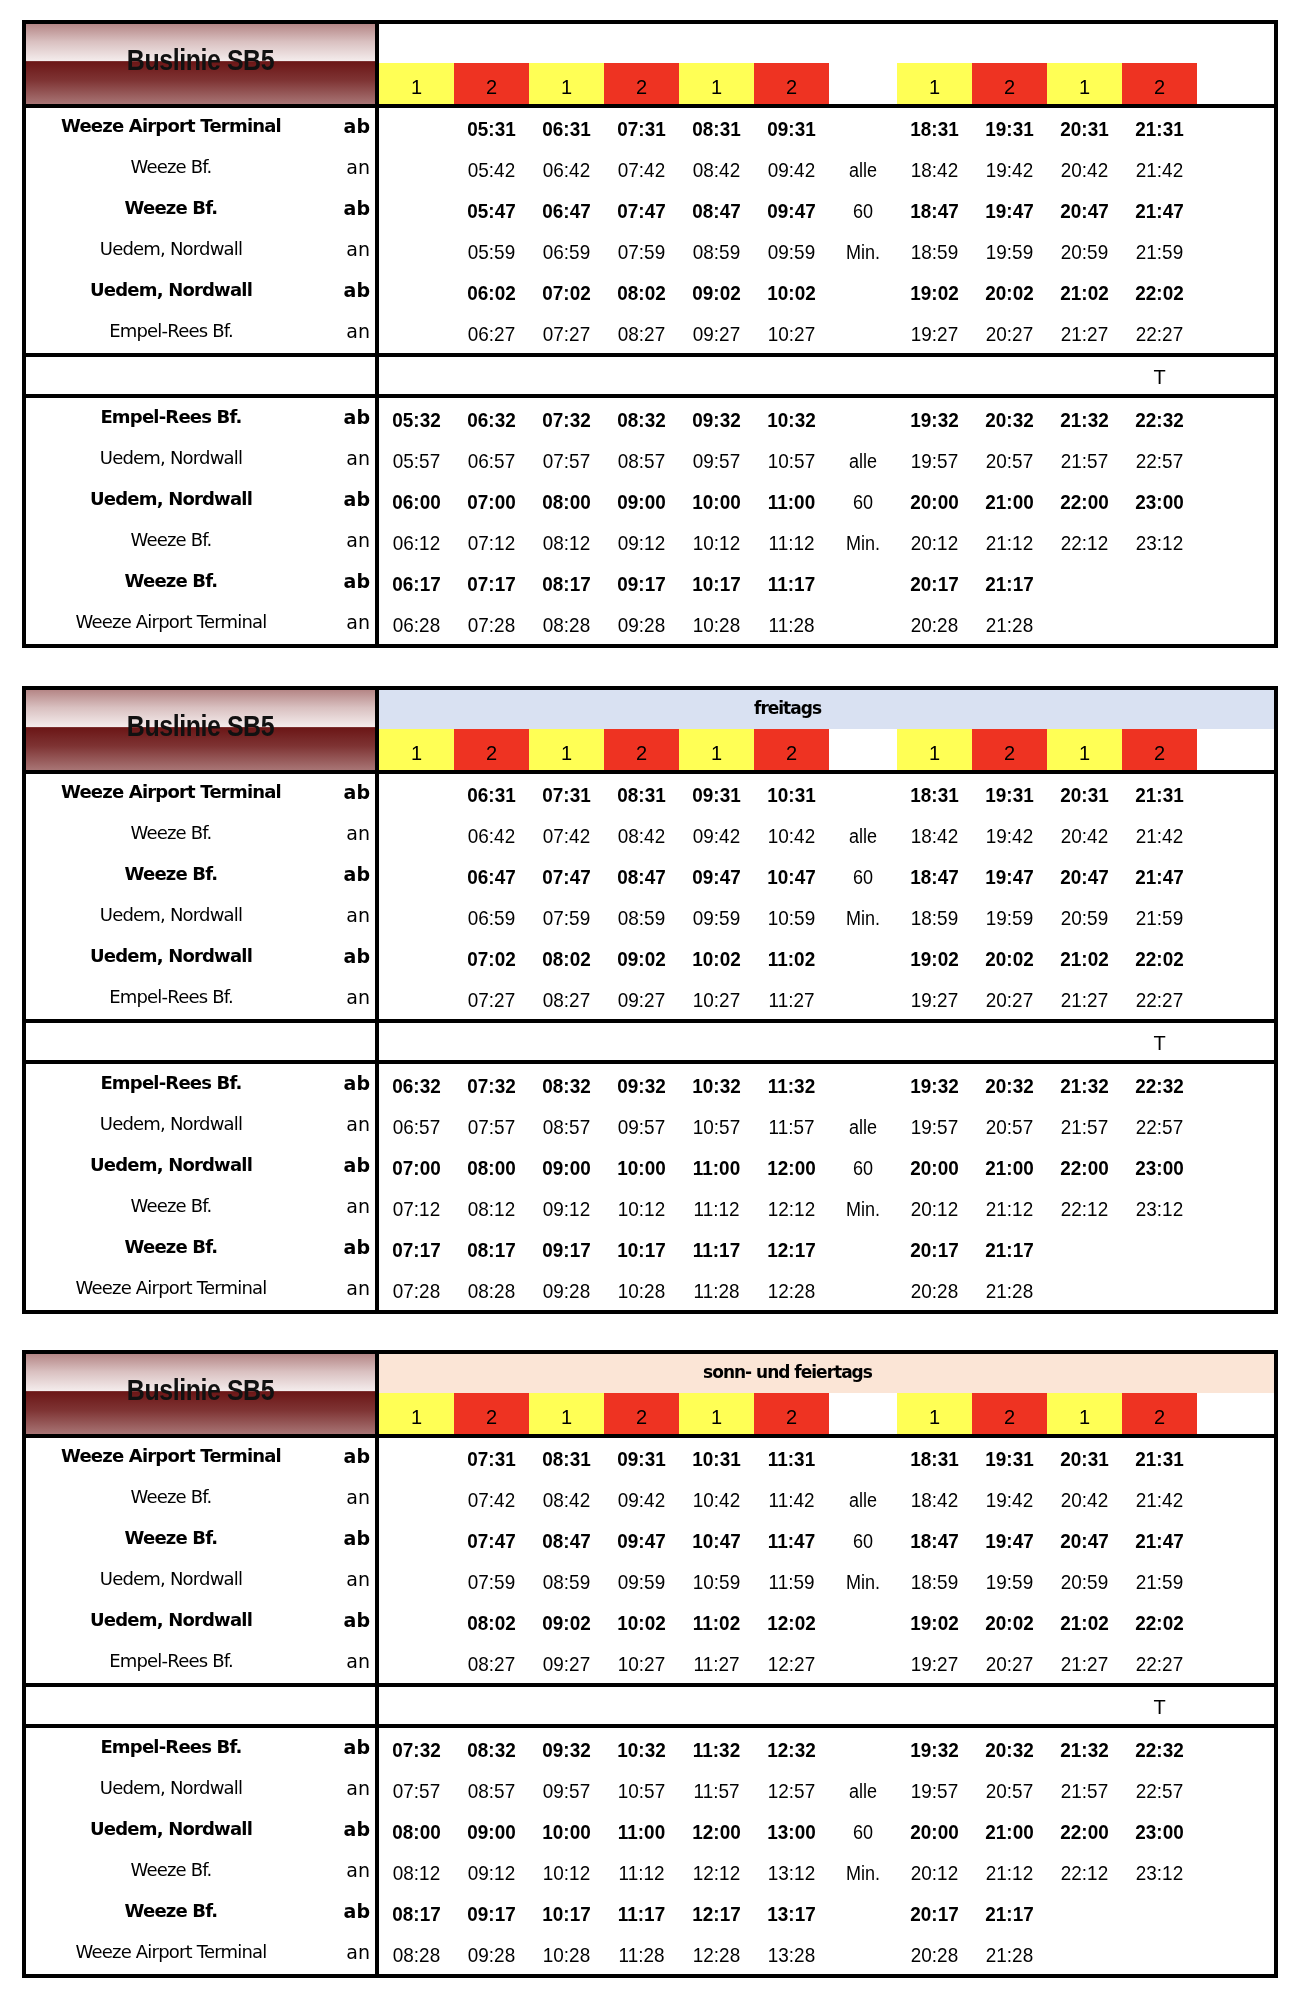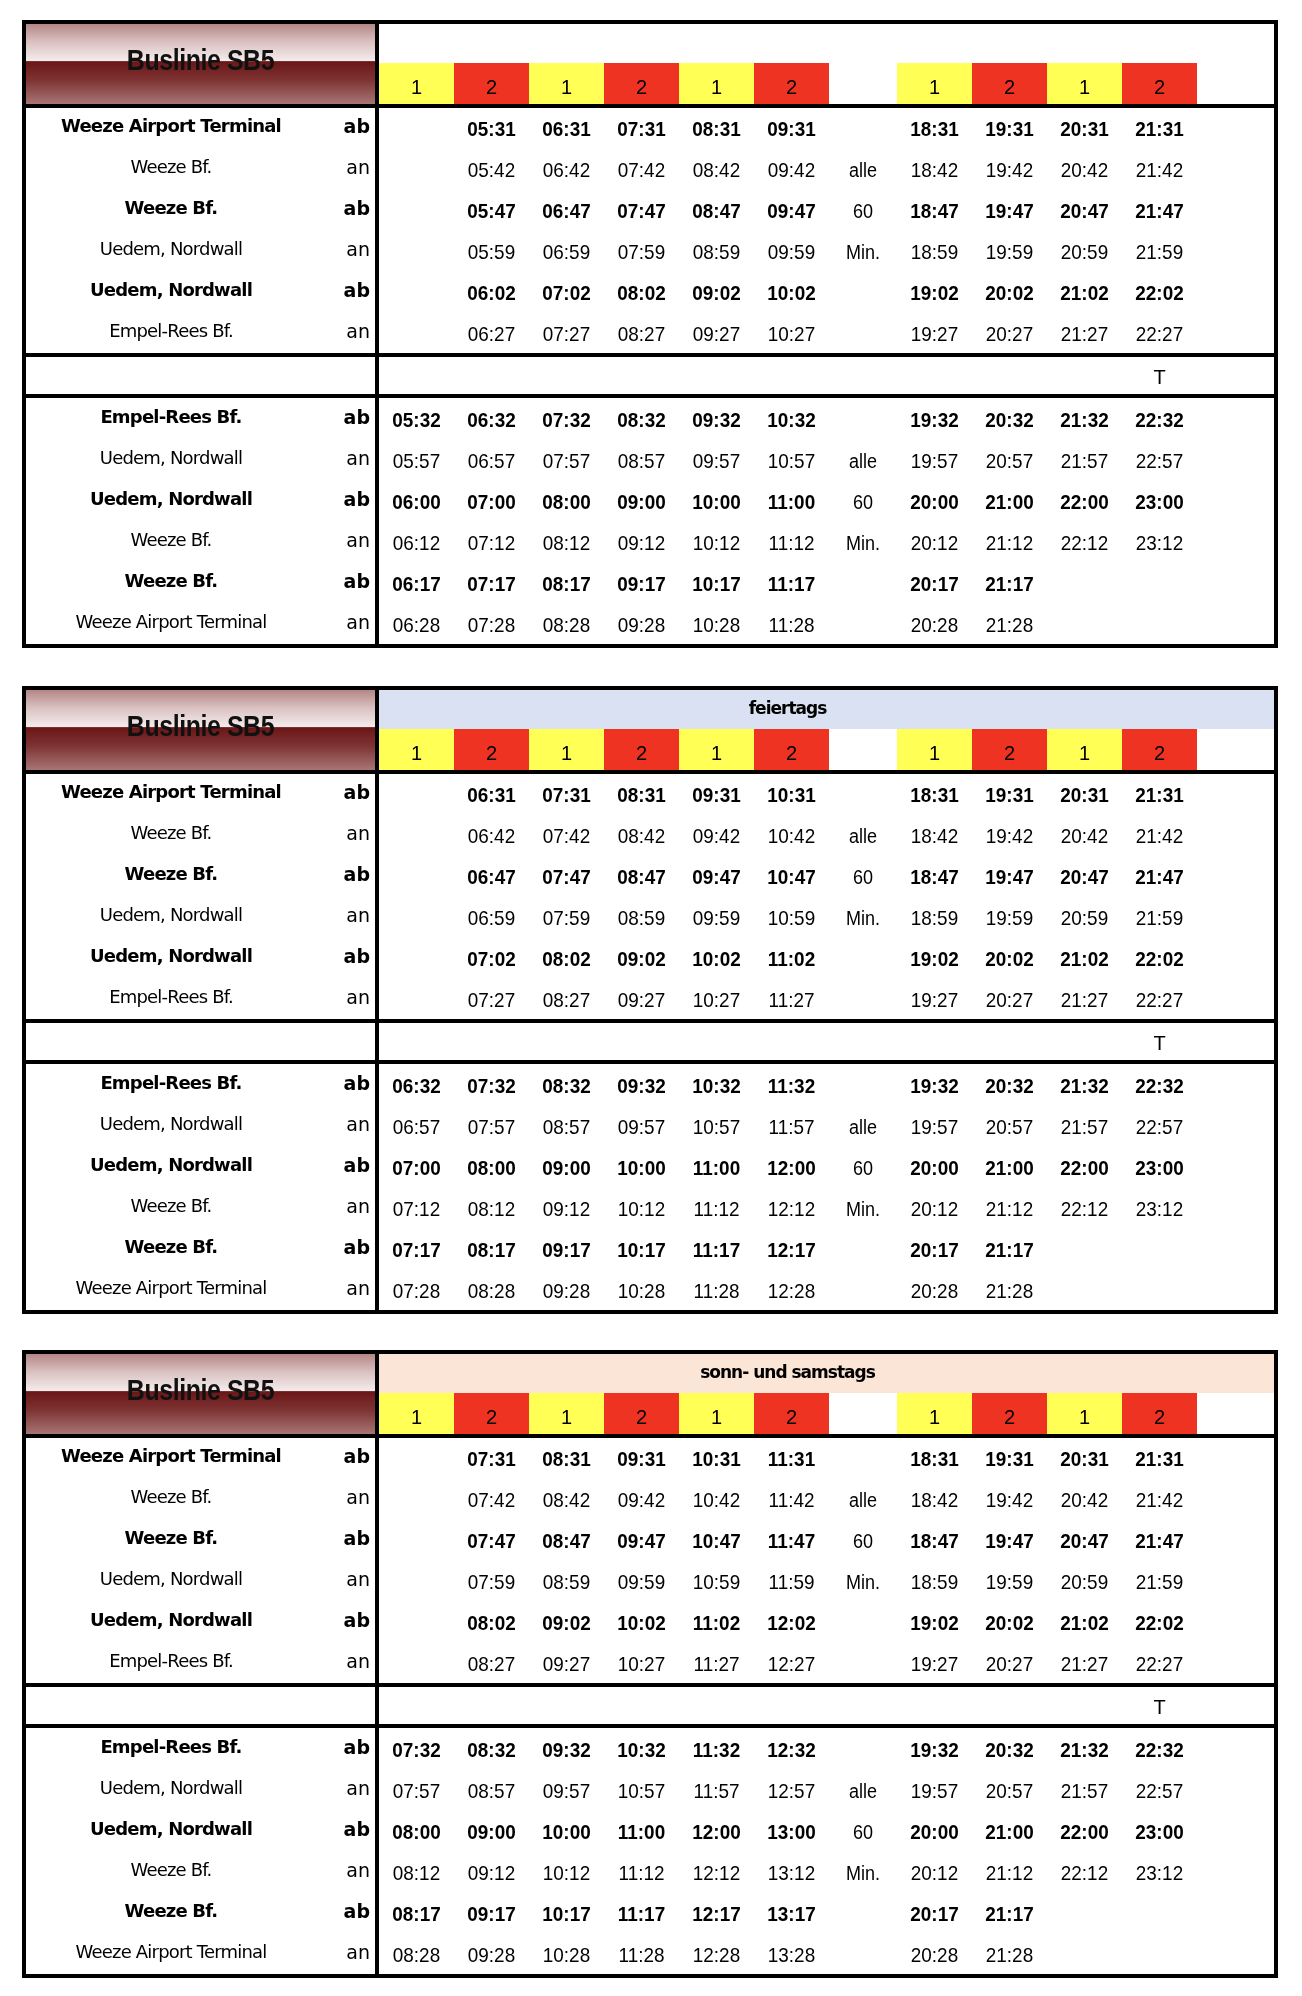--- a/index.html
+++ b/index.html
@@ -232,21 +232,21 @@
         <div class="note" style="left: 803px;"></div>
       </div>
       <div class="tmark" style="left: 1096px; top: 333px;">T</div>
     </div>
     <div class="block" style="top: 686px;">
       <div class="hdr-left">
         <div class="title">Buslinie SB5</div>
       </div>
       <div class="hdr-right">
         <div class="band" style="background: rgb(217, 225, 242);">
-          <div class="label">feiertags</div>
+          <div class="label">freitags</div>
         </div>
         <div class="cells">
           <div class="cell y" style="left: 0px;">1</div>
           <div class="cell r" style="left: 75px;">2</div>
           <div class="cell y" style="left: 150px;">1</div>
           <div class="cell r" style="left: 225px;">2</div>
           <div class="cell y" style="left: 300px;">1</div>
           <div class="cell r" style="left: 375px;">2</div>
           <div class="cell y" style="left: 518px;">1</div>
           <div class="cell r" style="left: 593px;">2</div>
@@ -439,21 +439,21 @@
         <div class="note" style="left: 803px;"></div>
       </div>
       <div class="tmark" style="left: 1096px; top: 333px;">T</div>
     </div>
     <div class="block" style="top: 1350px;">
       <div class="hdr-left">
         <div class="title">Buslinie SB5</div>
       </div>
       <div class="hdr-right">
         <div class="band" style="background: rgb(251, 229, 214);">
-          <div class="label">sonn- und samstags</div>
+          <div class="label">sonn- und feiertags</div>
         </div>
         <div class="cells">
           <div class="cell y" style="left: 0px;">1</div>
           <div class="cell r" style="left: 75px;">2</div>
           <div class="cell y" style="left: 150px;">1</div>
           <div class="cell r" style="left: 225px;">2</div>
           <div class="cell y" style="left: 300px;">1</div>
           <div class="cell r" style="left: 375px;">2</div>
           <div class="cell y" style="left: 518px;">1</div>
           <div class="cell r" style="left: 593px;">2</div>

